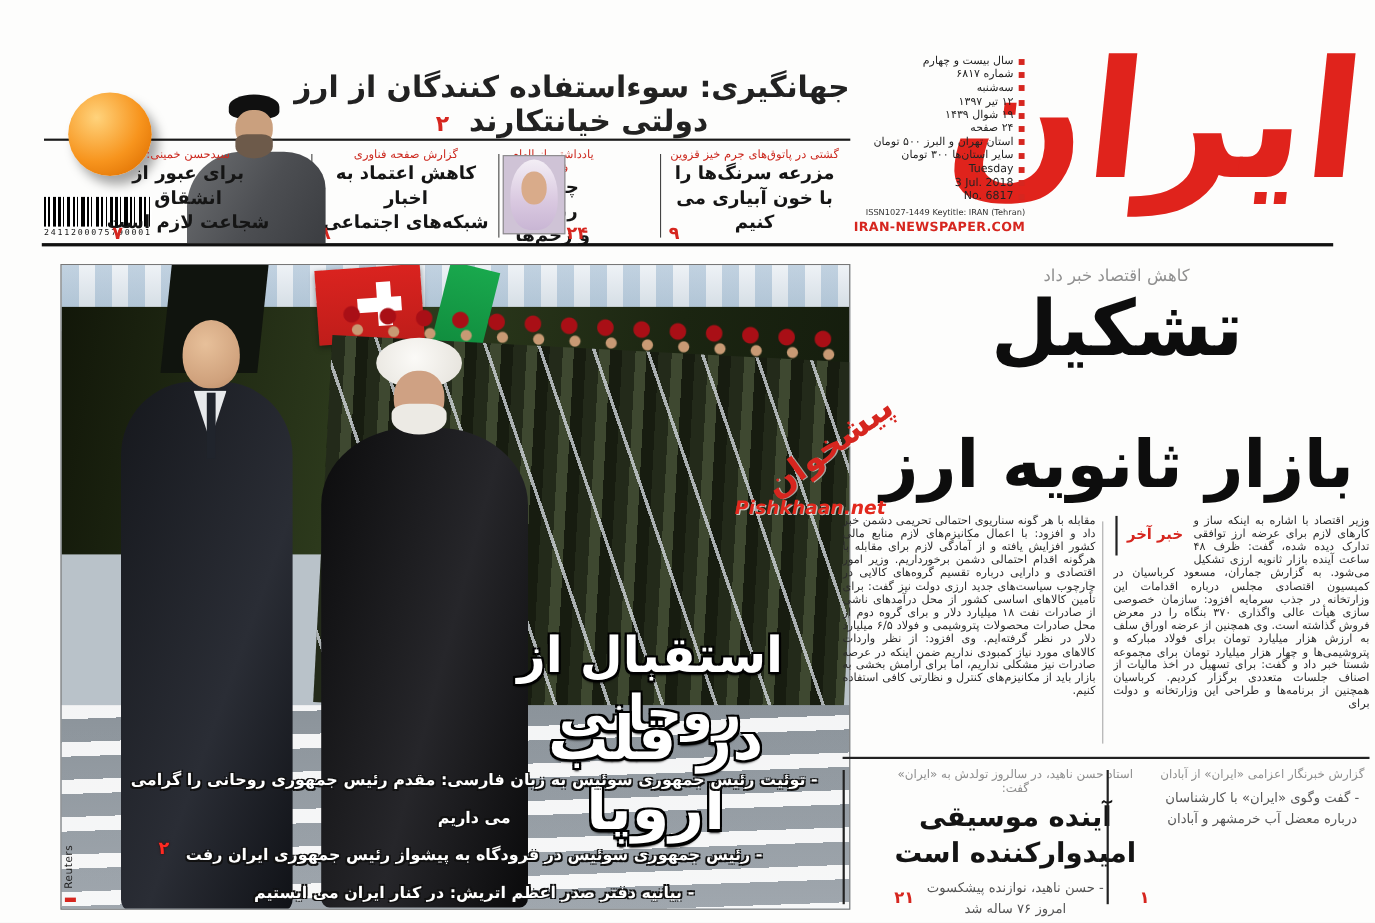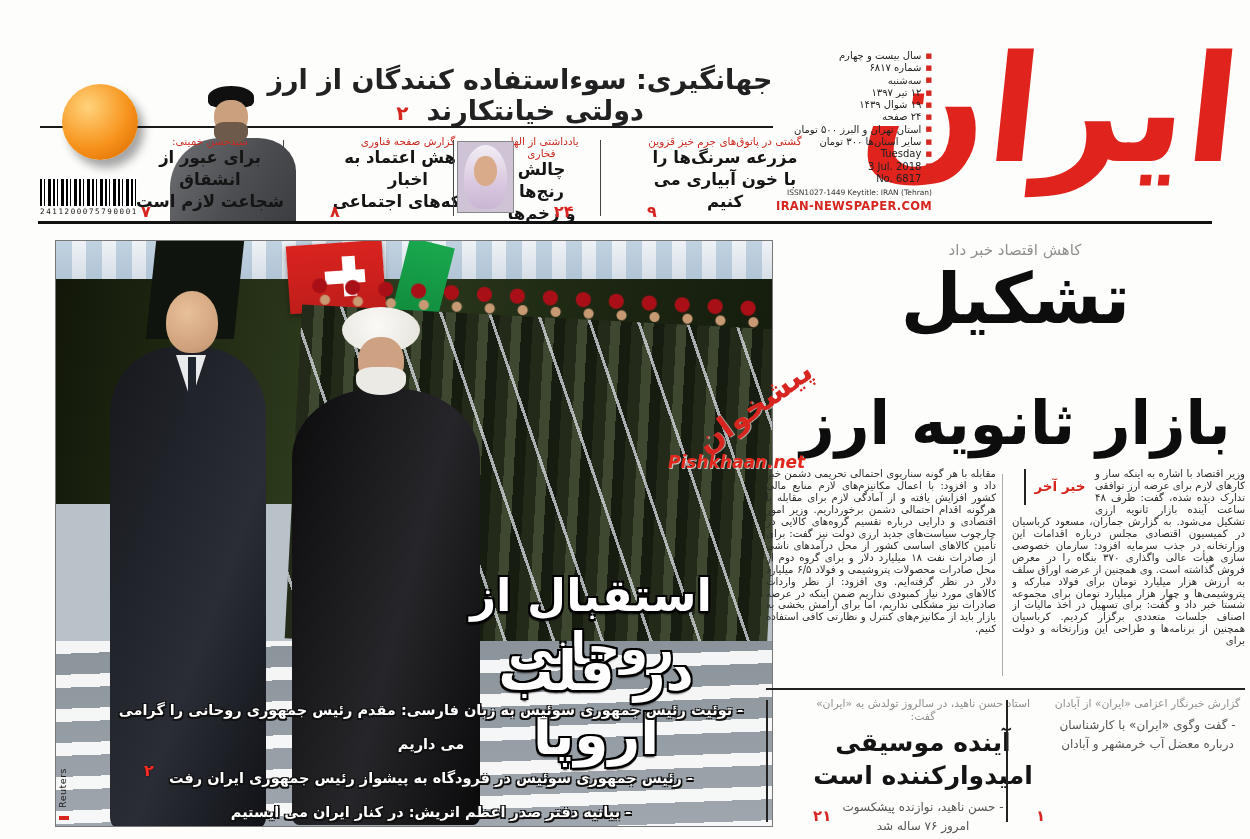--- a/index.html
+++ b/index.html
@@ -20,21 +20,21 @@
   .website{right:318px;top:199px;width:175px;font-size:11.5px;font-weight:bold;color:#d6261f;
            text-align:right;letter-spacing:.3px;}
 
   .top-headline{left:250px;top:64px;width:540px;font-size:27px;font-weight:bold;color:#222;
                 text-align:center;direction:rtl;}
   .top-headline .pg{color:#d6261f;font-size:20px;margin-right:18px;font-weight:bold;}
 
   .rule1{left:40px;top:126px;width:733px;height:2px;background:#1a1a1a;}
   .rule2{left:38px;top:221px;width:1174px;height:3px;background:#111;}
 
-  .tbox{top:133px;height:88px;text-align:center;direction:rtl;margin-left:39px;}
+  .tbox{top:133px;height:88px;text-align:center;direction:rtl;}
   .tbox .kick{color:#cc2a20;font-size:10.5px;margin-top:2px;}
   .tbox .tt{font-weight:bold;font-size:16.5px;line-height:1.32;color:#151515;}
   .tbox .pg{position:absolute;left:6px;bottom:0;color:#d6261f;font-weight:bold;font-size:16px;}
   .vd{top:140px;width:1px;height:76px;background:#444;}
 
   
   .fakhari{left:457px;top:141px;width:55px;height:70px;border:1px solid #888;background:#cfc3d6;overflow:hidden;}
   .fakhari .hijab{position:absolute;left:6px;top:3px;width:43px;height:64px;border-radius:50% 50% 40% 40%;
                   background:linear-gradient(#f3eef5,#d9c8e0 60%,#c9b6d4);}
   .fakhari .face{position:absolute;left:16px;top:14px;width:23px;height:30px;border-radius:48%;
@@ -128,21 +128,21 @@
   .lead-kick{left:790px;top:241px;width:450px;text-align:center;color:#8f8f8f;font-size:15px;direction:rtl;}
   .lead-h1{left:788px;top:258px;width:455px;text-align:center;font-size:70px;font-weight:bold;
            color:#0d0d0d;direction:rtl;letter-spacing:-1px;}
   .lead-h2{left:788px;top:388px;width:455px;text-align:center;font-size:60px;font-weight:bold;
            color:#0d0d0d;direction:rtl;letter-spacing:-1px;}
 
   .bodycol{top:468px;height:220px;font-size:10.2px;line-height:11.95px;text-align:justify;
            direction:rtl;color:#2c2c2c;overflow:hidden;}
   .bc-right{left:1012px;width:233px;}
   .bc-left{left:766px;width:230px;}
-  .lastnews{float:left;width:54px;height:36px;margin:1px 8px 2px 12px;padding-left:7px;
+  .lastnews{float:left;width:54px;height:36px;margin:1px 8px 2px 2px;padding-left:7px;
             border-left:2px solid #222;display:flex;align-items:center;justify-content:center;
             color:#d6261f;font-weight:bold;font-size:13.5px;}
   .col-rule{left:1002px;top:474px;width:1px;height:202px;background:#aaa;}
   .rule3{left:766px;top:688px;width:479px;height:2px;background:#222;}
 
   
   .bbox{top:695px;height:132px;text-align:center;direction:rtl;}
   .bb-right{left:1014px;width:231px;margin-left:18px;}
   .bb-mid{left:770px;width:228px;margin-left:39px;}
   .bbox .kick{color:#8e8e8e;font-size:10.8px;margin-top:2px;}

